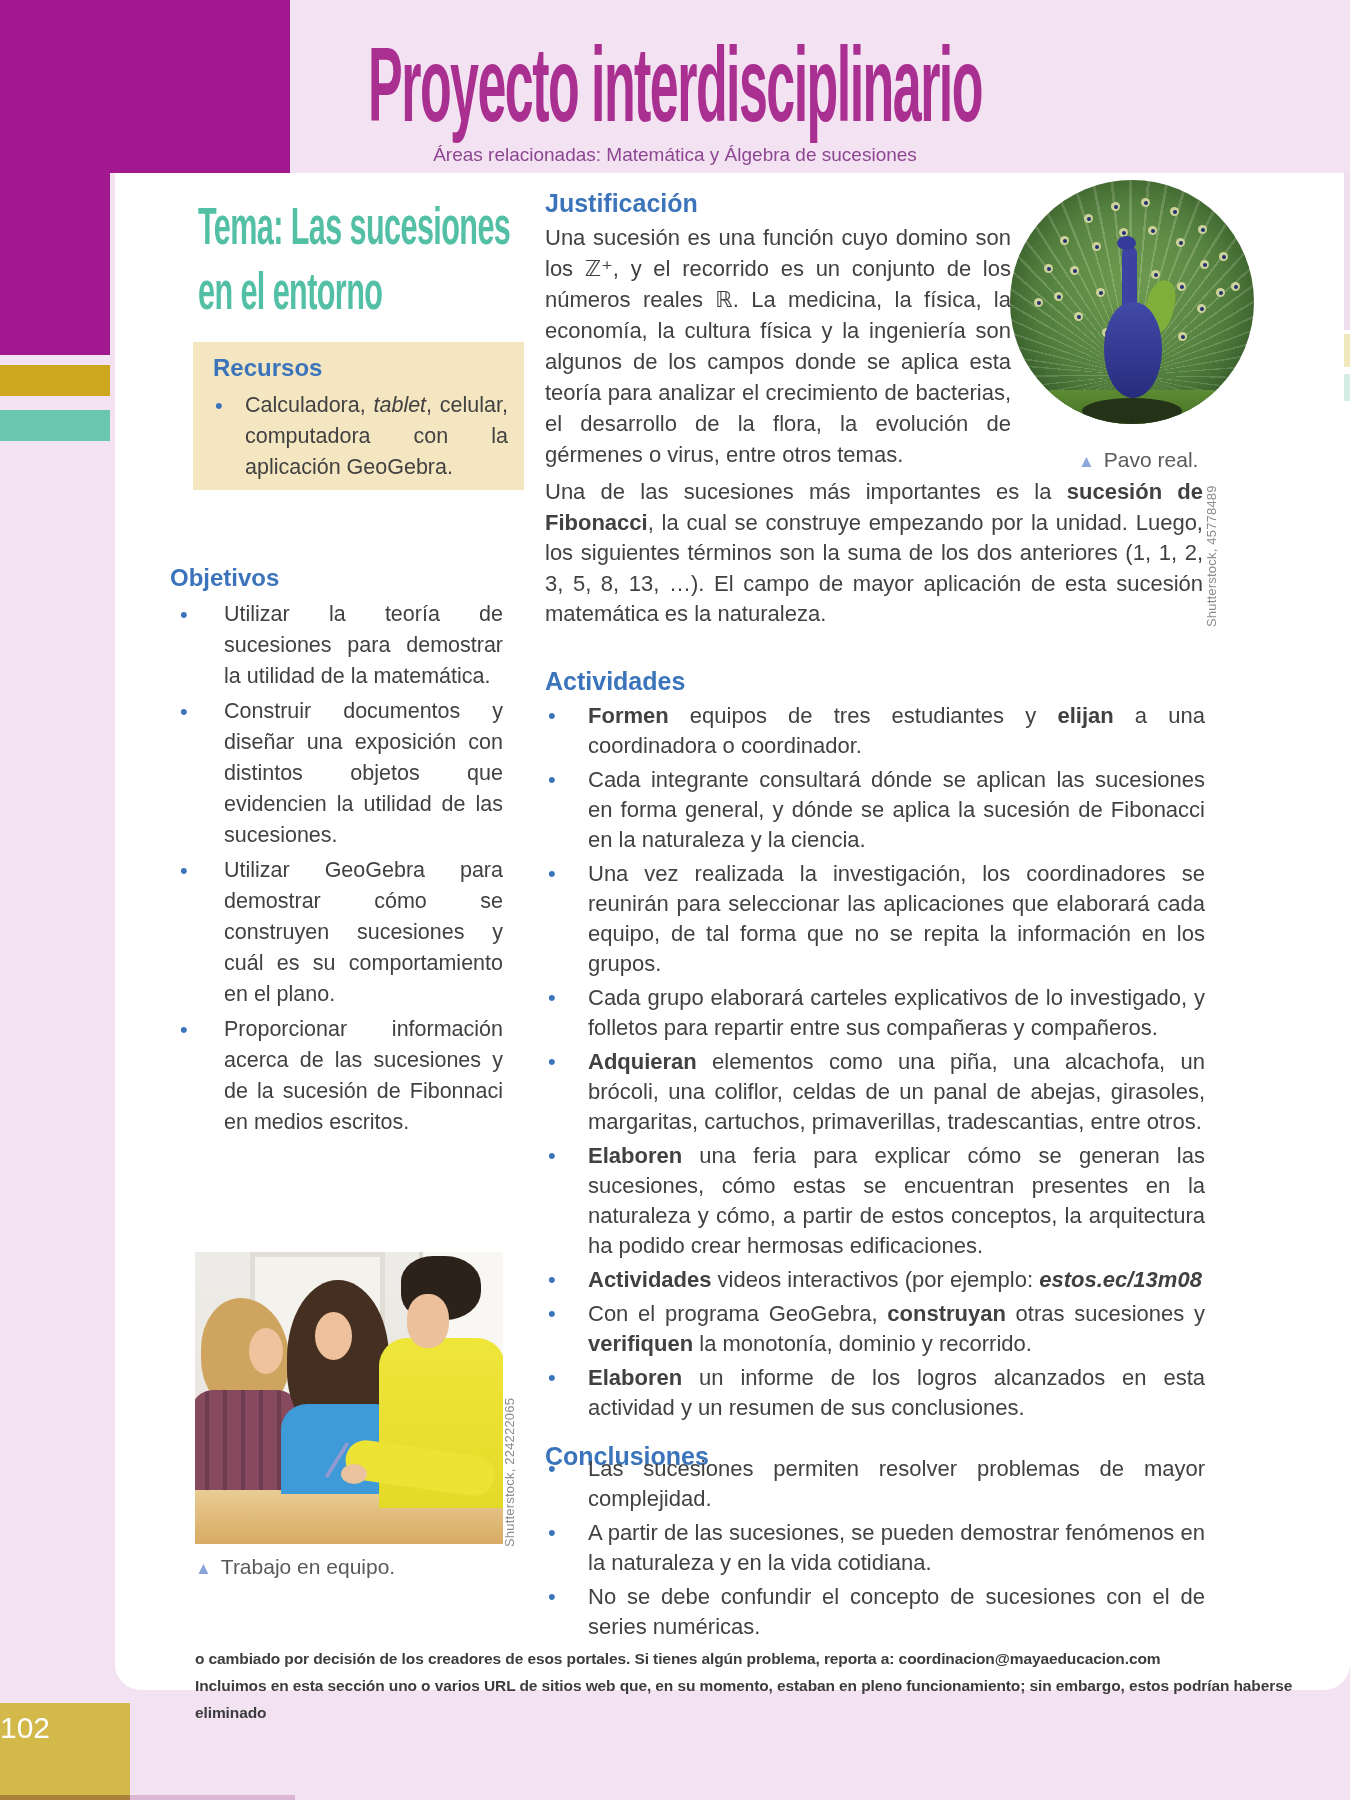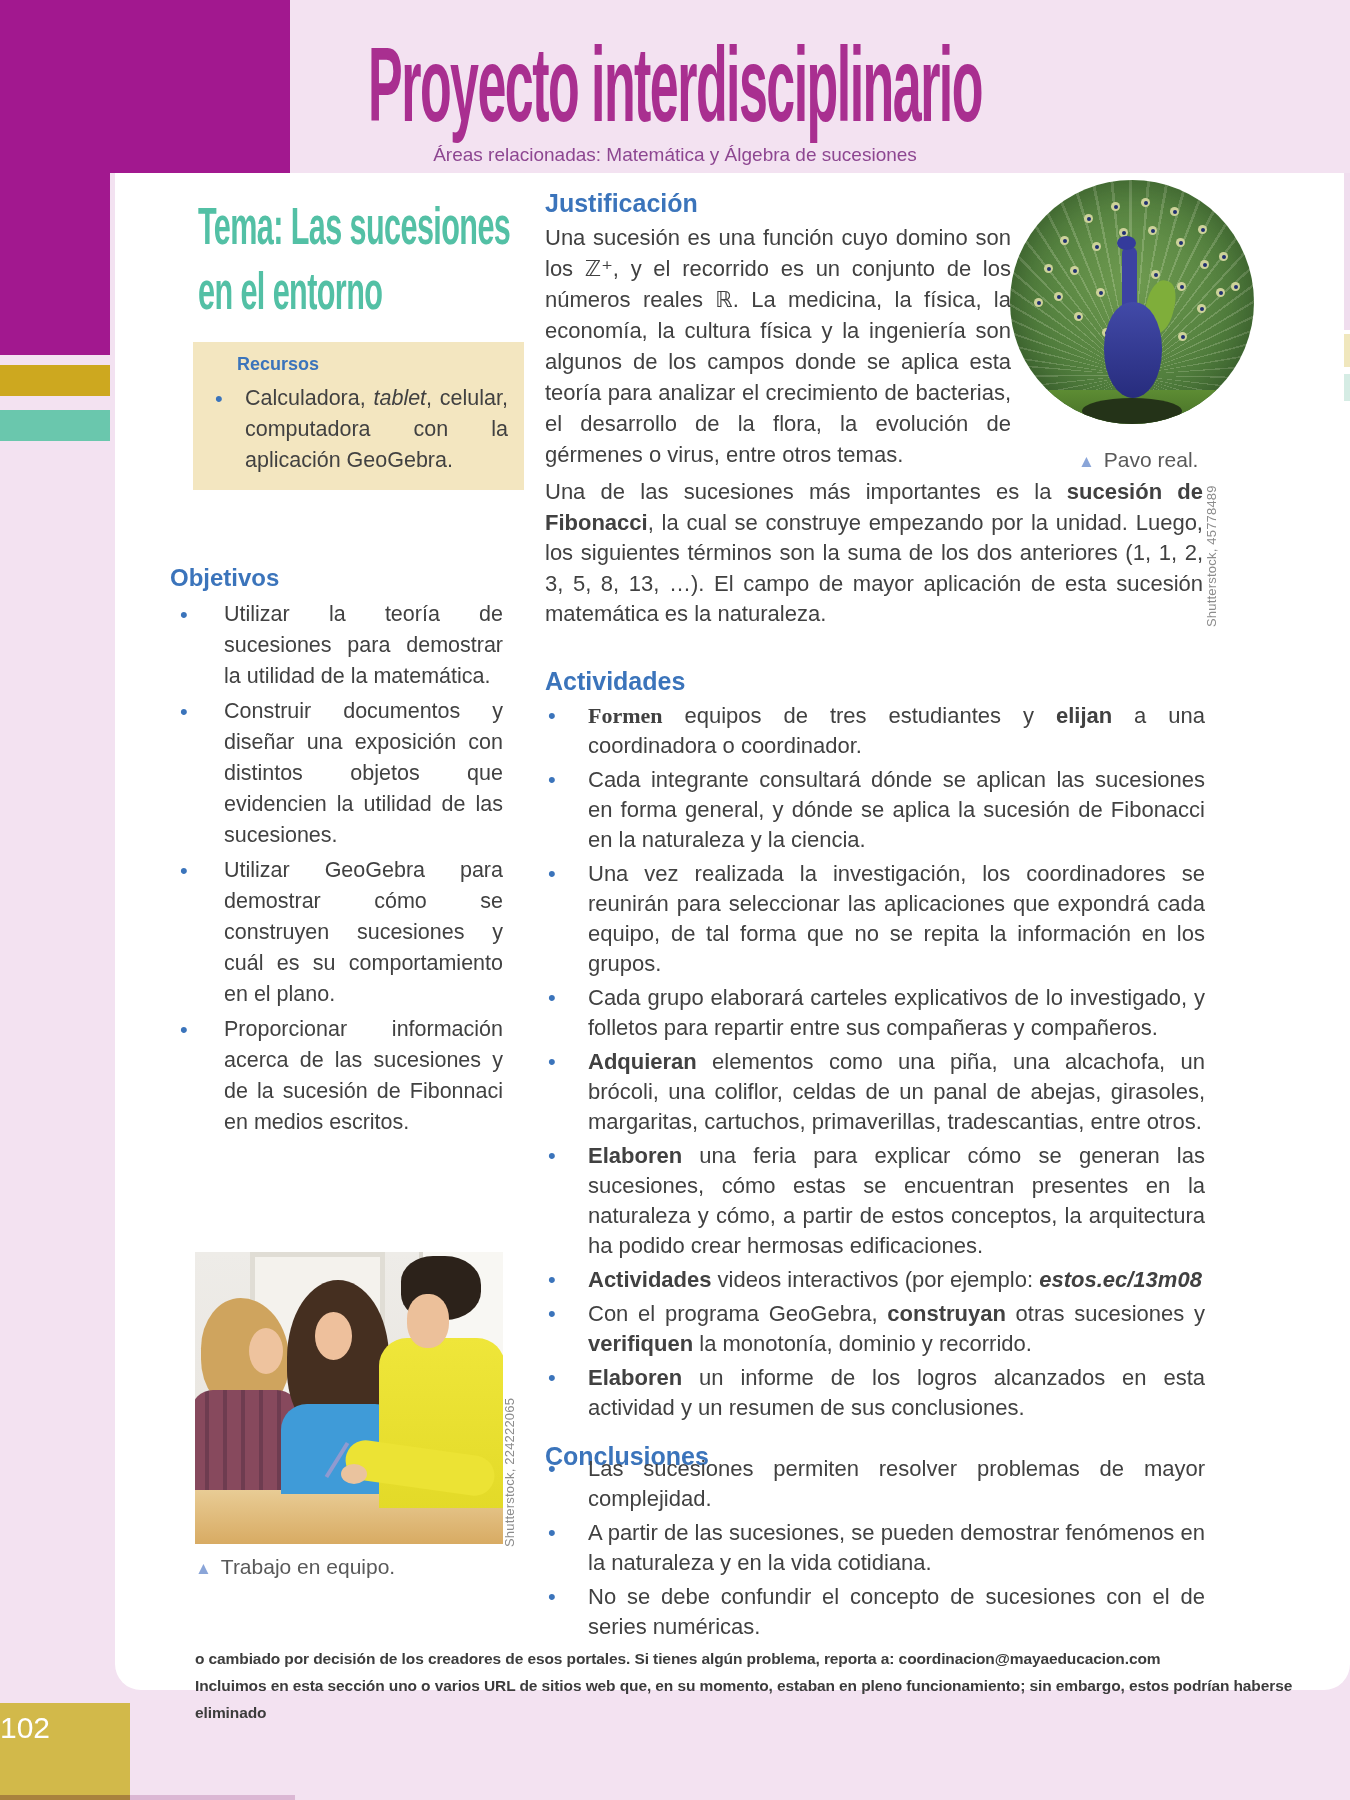--- a/index.html
+++ b/index.html
@@ -36,21 +36,21 @@
   .theme{left:198px;top:194px;font-size:51px;font-weight:bold;line-height:65px;
          color:var(--teal-text);letter-spacing:-1px;white-space:nowrap;
          transform:scaleX(0.6);transform-origin:0 0;}
 
   
   .h-blue{font-size:25px;font-weight:bold;color:var(--blue);}
 
   
   .recursos{left:193px;top:342px;width:331px;height:148px;background:var(--cream);box-sizing:border-box;
             padding:12px 16px 0 20px;}
-  .recursos .h-blue{font-size:18px;margin-bottom:8px;margin-left:24px;}
+  .recursos .h-blue{font-size:24px;margin-bottom:8px;}
 
   
   .list .li{display:flex;margin-bottom:4px;}
   .list .dot{color:var(--blue);font-size:22px;}
   .list .li-text{flex:1;text-align:justify;}
 
   .recursos .list{font-size:21.5px;line-height:31px;}
   .recursos .dot{flex:0 0 30px;padding-left:2px;}
 
   .objetivos-h{left:170px;top:564px;font-size:24px;}
@@ -211,29 +211,29 @@
   </div>
   <div class="abs caption peacock-caption">
     <span class="tri">▲</span><span>Pavo real.</span>
   </div>
   <div class="abs credit peacock-credit">Shutterstock, 45778489</div>
 
   <div class="abs h-blue act-h">Actividades</div>
   <div class="abs list right-list act-list">
       <div class="li">
         <span class="dot">•</span>
-        <div class="li-text"><span style="font-weight: 700; font-family: Liberation Serif, serif;">Formen</span> equipos de tres estudiantes y <span style="font-weight: 700;">elijan</span> a una coordinadora o coordinador.</div>
+        <div class="li-text"><span style="font-weight: 700;">Formen</span> equipos de tres estudiantes y <span style="font-weight: 700;">elijan</span> a una coordinadora o coordinador.</div>
       </div>
       <div class="li">
         <span class="dot">•</span>
         <div class="li-text">Cada integrante consultará dónde se aplican las sucesiones en forma general, y dónde se aplica la sucesión de Fibonacci en la naturaleza y la ciencia.</div>
       </div>
       <div class="li">
         <span class="dot">•</span>
-        <div class="li-text">Una vez realizada la investigación, los coordinadores se reunirán para seleccionar las aplicaciones que expondrá cada equipo, de tal forma que no se repita la información en los grupos.</div>
+        <div class="li-text">Una vez realizada la investigación, los coordinadores se reunirán para seleccionar las aplicaciones que elaborará cada equipo, de tal forma que no se repita la información en los grupos.</div>
       </div>
       <div class="li">
         <span class="dot">•</span>
         <div class="li-text">Cada grupo elaborará carteles explicativos de lo investigado, y folletos para repartir entre sus compañeras y compañeros.</div>
       </div>
       <div class="li">
         <span class="dot">•</span>
         <div class="li-text"><span style="font-weight: 700;">Adquieran</span> elementos como una piña, una alcachofa, un brócoli, una coliflor, celdas de un panal de abejas, girasoles, margaritas, cartuchos, primaverillas, tradescantias, entre otros.</div>
       </div>
       <div class="li">

